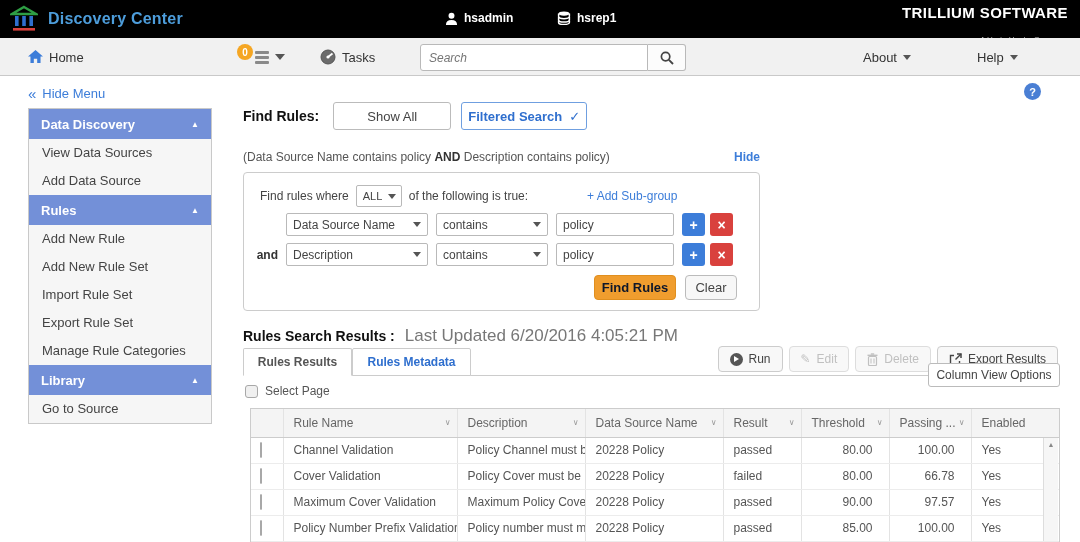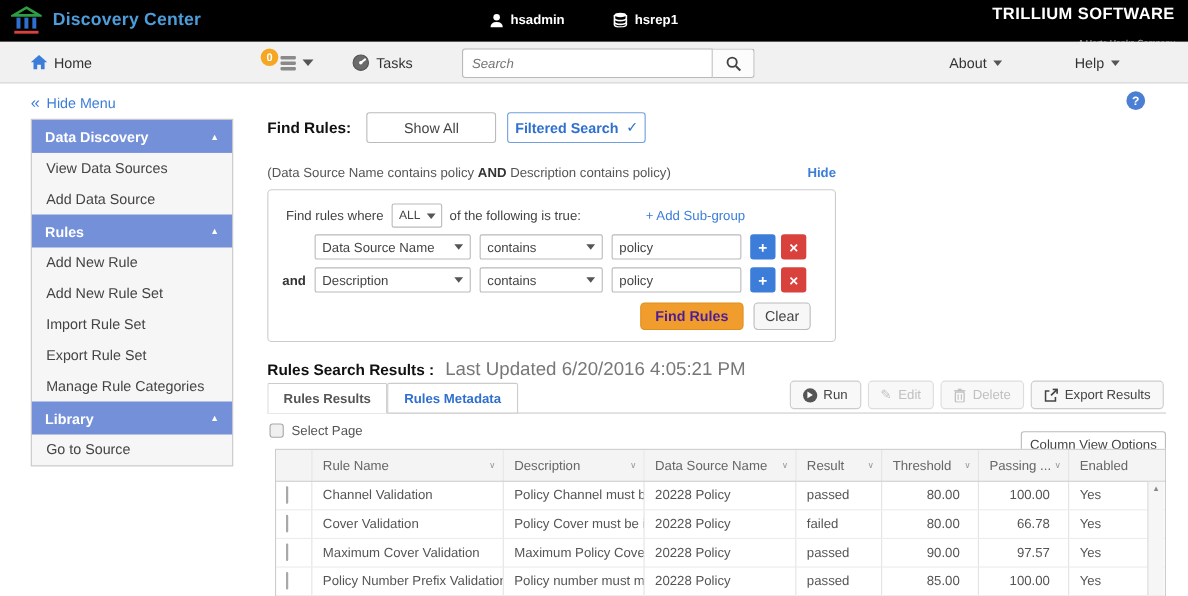--- a/index.html
+++ b/index.html
@@ -97,21 +97,21 @@
   .sel-field { width:142px; height:23px; margin-right:8px; }
   .sel-op { width:112px; height:23px; margin-right:8px; }
   .f-input { width:118px; height:23px; border:1px solid #b9b9b9; border-radius:2px; padding:0 6px;
     font-size:12px; color:#444; margin-right:8px; outline:none;
     font-family:"Liberation Sans","DejaVu Sans",sans-serif; }
   .sq-btn { width:23px; height:23px; border-radius:3px; color:#fff; font-weight:bold; font-size:14px;
     display:flex; align-items:center; justify-content:center; cursor:pointer; border:none; }
   .sq-plus { background:#3c7dd9; margin-right:5px; }
   .sq-x { background:#d9413d; }
   .fp-actions { position:absolute; right:22px; top:102px; display:flex; gap:9px; }
-  .btn-find { width:94px; height:25px; background:#f09d2e; border:1px solid #e08f1f; color:#4c1d95;
+  .btn-find { width:82px; height:25px; background:#f09d2e; border:1px solid #e08f1f; color:#0f172a;
     font-weight:bold; font-size:13px; border-radius:4px; display:flex; align-items:center;
     justify-content:center; cursor:pointer; }
   .btn-clear { width:52px; height:25px; border-radius:4px; background:#f7f7f7; }
 
   .results-title { position:absolute; left:0; top:250px; display:flex; align-items:baseline; gap:10px; }
   .rt-main { font-size:14px; font-weight:bold; color:#111; }
   .rt-sub { font-size:17px; color:#777; }
 
   .tabbar { position:absolute; left:0; top:272px; width:817px; height:28px;
     border-bottom:1px solid #ccc; }
@@ -127,21 +127,21 @@
   .play-ic { width:13px; height:13px; border-radius:50%; background:#555; display:flex;
     align-items:center; justify-content:center; }
   .play-ic i { display:block; width:0; height:0; border-top:3px solid transparent;
     border-bottom:3px solid transparent; border-left:5px solid #fff; margin-left:1px; }
   .pencil { font-size:12px; color:#c0c0c0; }
 
   .selectpage { position:absolute; left:2px; top:308px; display:flex; align-items:center; gap:7px;
     font-size:12px; color:#555; }
   .cb { width:13px; height:13px; border:1px solid #a8a8a8; border-radius:3px; background:#f0f0f0;
     cursor:pointer; }
-  .btn-colview { position:absolute; right:3px; top:316px; width:132px; height:24px; font-size:12px; }
+  .btn-colview { position:absolute; right:3px; top:287px; width:132px; height:24px; font-size:12px; }
 
   
   .tablewrap { position:absolute; left:7px; top:332px; width:810px; border:1px solid #ccc;
     background:#fff; }
   table { border-collapse:collapse; table-layout:fixed; width:808px; }
   th, td { border-right:1px solid #e3e3e3; font-weight:normal; text-align:left;
     overflow:hidden; white-space:nowrap; }
   th { height:28px; background:#f4f4f4; color:#666; font-size:12px; padding:0 6px 0 10px;
     border-bottom:1px solid #ccc; cursor:pointer; }
   td { height:26px; color:#555; font-size:12px; padding:0 6px 0 10px;

